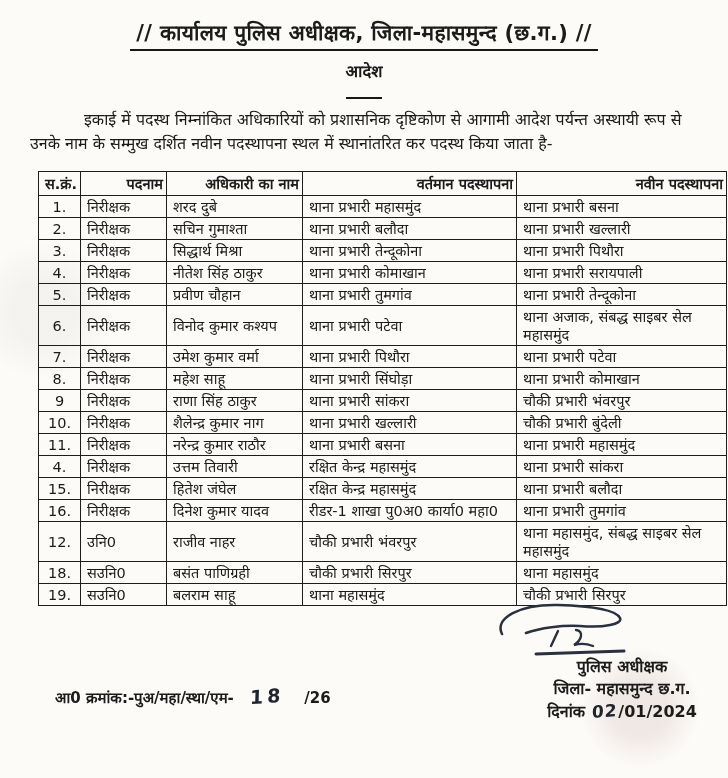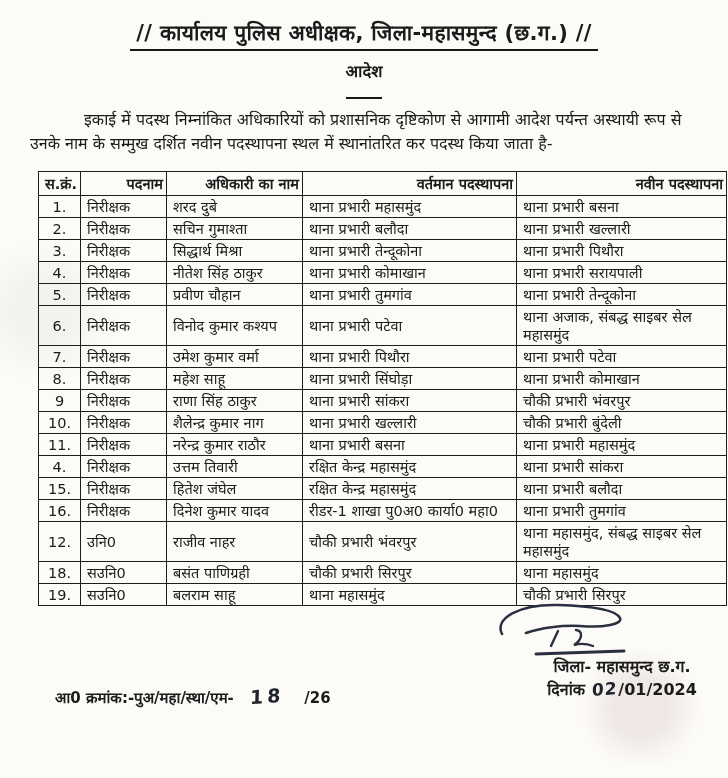--- a/index.html
+++ b/index.html
@@ -225,20 +225,21 @@
   <div class="footer">
 
     <svg class="sig" width="150" height="62" viewBox="0 0 150 62" fill="none">
       <path d="M10 34 C 2 18, 28 4, 66 5 C 100 6, 124 10, 128 18 C 131 24, 112 28, 88 26 C 70 25, 48 28, 34 33" stroke="#2a3040" stroke-width="2.6" stroke-linecap="round"></path>
       <path d="M66 31 L 59 46" stroke="#2a3040" stroke-width="2.4" stroke-linecap="round"></path>
       <path d="M84 30 C 92 31, 90 40, 82 45 C 89 43, 96 44, 101 46" stroke="#2a3040" stroke-width="2.4" stroke-linecap="round"></path>
       <path d="M44 54 L 132 51" stroke="#2a3040" stroke-width="3" stroke-linecap="round"></path>
     </svg>
 
     <div class="sign-block">
+      <div class="line">पुलिस अधीक्षक</div>
       <div class="line">जिला- महासमुन्द छ.ग.</div>
       <div class="line">
         <span>दिनांक</span>
         <span class="hand date-day">02</span><span>/01/2024</span>
       </div>
     </div>
 
     <div class="ref-block">
       <div>
         <span>आ0 क्रमांक:-पुअ/महा/स्था/एम-</span><span class="hand ref-number">18</span><span>/26</span>

